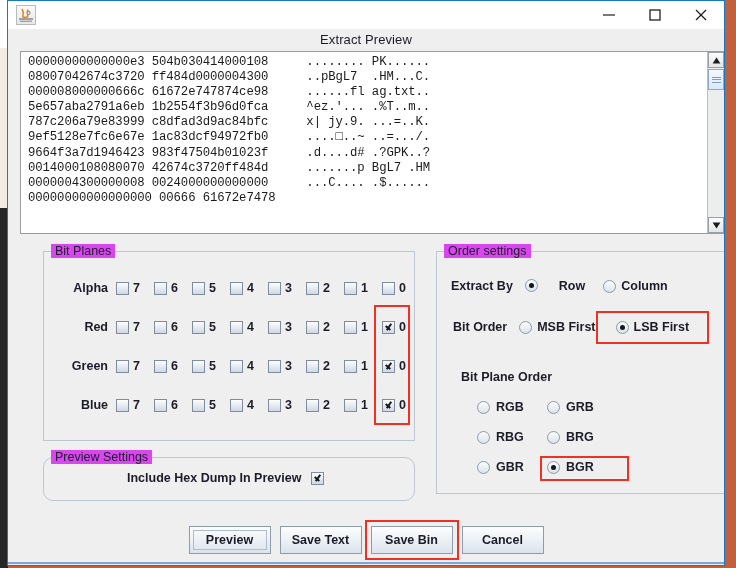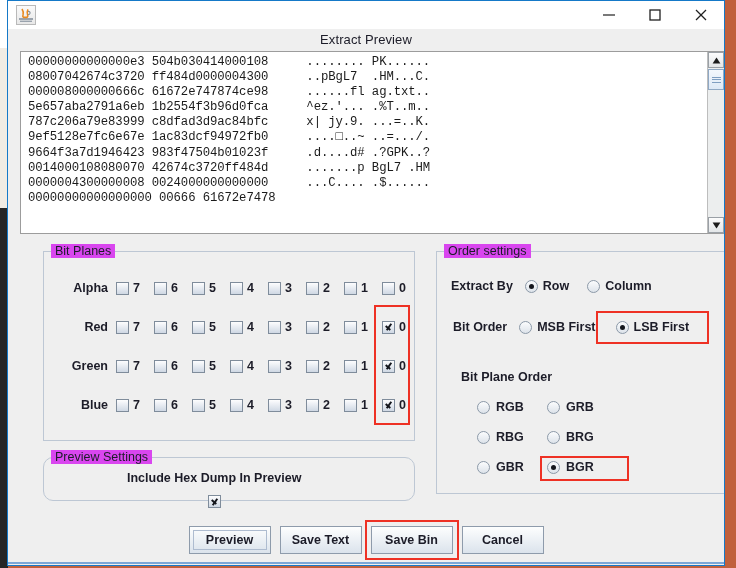--- a/index.html
+++ b/index.html
@@ -517,21 +517,21 @@
         </div>
       </div>
     <div class="hl-box" id="hl-bitplanes" style="left: 330px; top: 53px; width: 36px; height: 120px;"></div>
   </div>
 
   <div class="panel" id="panel-order">
     <div class="panel-title">Order settings</div>
 
     <div class="rrow" style="left:14px; top:27px;">
       <span class="flabel">Extract By</span>
-      <span style="display:flex;align-items:flex-end;gap:5px;margin-left:6px;">
+      <span style="display:flex;align-items:flex-start;gap:21px;margin-left:6px;">
         <span class="rb sel"></span>
         <span class="rlabel">Row</span>
       </span>
       <span style="display:flex;align-items:center;gap:5px;margin-left:12px;">
         <span class="rb"></span>
         <span class="rlabel">Column</span>
       </span>
     </div>
 
     <div class="rrow" style="left:16px; top:68px;">
@@ -573,21 +573,21 @@
         <div class="rrow" style="left: 110px; top: 208px;">
           <span class="rb sel"></span>
           <span class="rlabel">BGR</span>
         </div>
       </div>
     <div class="hl-box" style="left:103px; top:204px; width:89px; height:25px;"></div>
   </div>
 
   <div class="panel" id="panel-preview">
     <div class="panel-title">Preview Settings</div>
-    <div style="position:absolute;left:83px;top:13px;display:flex;align-items:center;gap:10px;flex-direction:column;">
+    <div style="position:absolute;left:83px;top:13px;display:flex;align-items:center;gap:10px;">
       <span class="flabel">Include Hex Dump In Preview</span>
       <span class="cb checked"></span>
     </div>
   </div>
 
   <div id="btnrow">
       <div style="position: relative;">
         <div class="btn">
           <span>Preview</span>
           <span class="focusring"></span>

